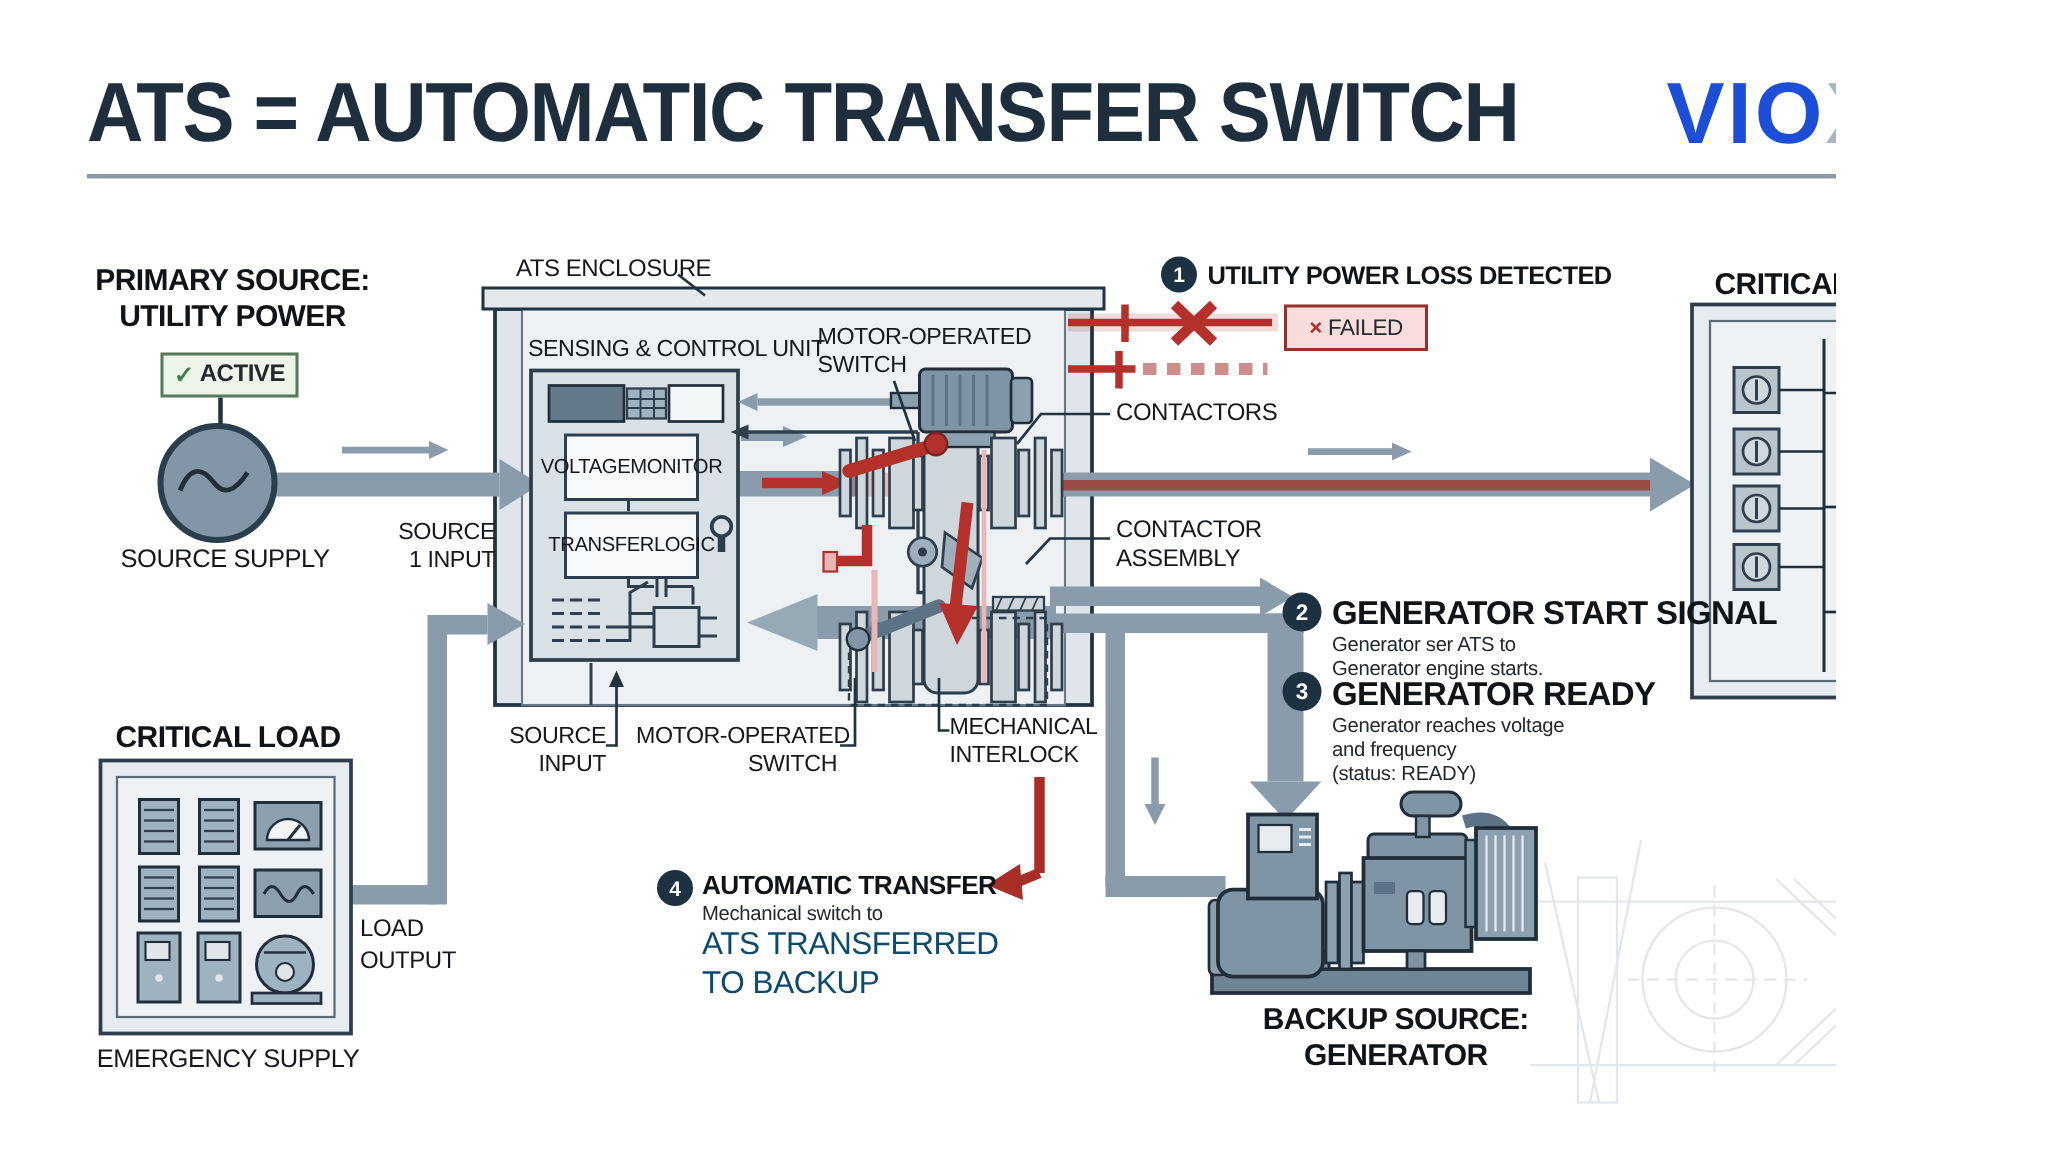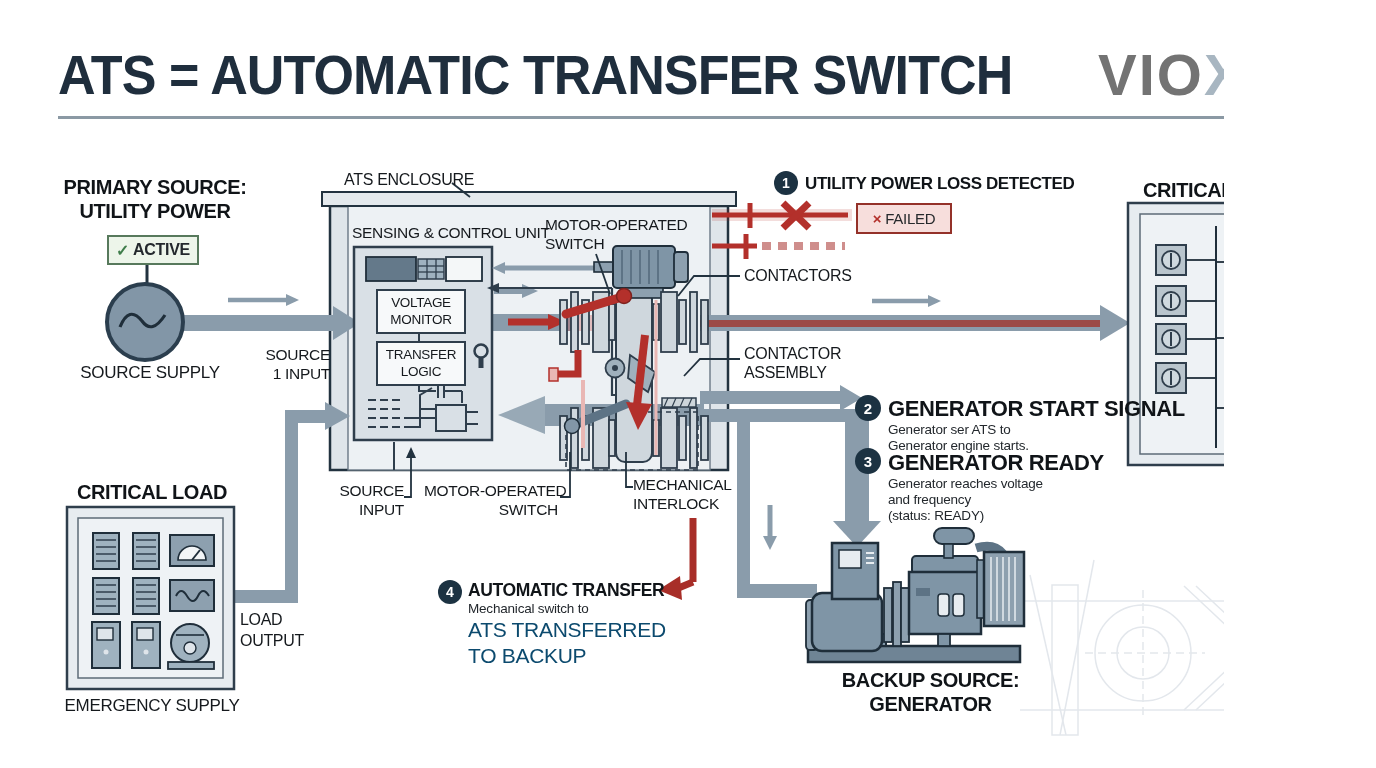--- a/index.html
+++ b/index.html
@@ -3,38 +3,38 @@
 <meta charset="utf-8">
 <style>
   html,body{margin:0;padding:0;background:#fff;}
   #canvas{position:relative;width:1224px;height:768px;background:#ffffff;overflow:hidden;
           font-family:"Liberation Sans", sans-serif;color:#15191d;}
   #canvas svg{position:absolute;left:0;top:0;}
   .abs{position:absolute;}
   .ttl{font-weight:bold;font-size:56px;color:#1f2e3d;letter-spacing:-1px;white-space:nowrap;
        transform:scaleX(.93);transform-origin:left top;}
   .brand{font-weight:bold;font-size:58px;letter-spacing:2px;white-space:nowrap;}
-  .brand .vio{color:#737373;} .brand .bx{color:#a8b6c1;}
+  .brand .vio{color:#1d4ed8;margin-left:13px;} .brand .bx{color:#a8b6c1;}
   .brand sup{font-size:14px;color:#263949;vertical-align:42px;letter-spacing:0;}
   .h-rule{position:absolute;height:3px;background:#8b99a4;}
   .lbl{position:absolute;font-size:15.5px;letter-spacing:-0.3px;line-height:1.2;color:#15191d;white-space:nowrap;}
   .ctr{text-align:center;} .rgt{text-align:right;}
   .sec-title{position:absolute;font-weight:bold;font-size:20px;line-height:1.22;letter-spacing:-0.4px;text-align:center;color:#101418;}
   .num-badge{position:absolute;background:#1c3242;color:#fff;border-radius:50%;
              display:flex;align-items:center;justify-content:center;font-weight:bold;z-index:5;}
   .callout-title{font-weight:bold;font-size:22px;letter-spacing:-0.4px;color:#101418;white-space:nowrap;}
   .callout-body{font-size:13.5px;line-height:1.18;letter-spacing:-0.2px;color:#23282d;white-space:nowrap;}
   .callout-body-big{font-size:21px;line-height:1.25;letter-spacing:-0.3px;color:#0c4a6e;white-space:nowrap;}
   .status-badge{position:absolute;display:flex;align-items:center;justify-content:center;gap:4px;
                 font-size:16px;font-weight:bold;letter-spacing:-0.3px;z-index:4;}
   .active-badge{background:#edf5ea;border:2px solid #57795c;color:#23282d;}
   .active-badge .chk{color:#3f7d4b;}
   .failed-badge{background:#f7dedc;border:2px solid #943129;color:#26292c;font-weight:normal;}
   .failed-badge .xm{color:#b3302b;font-weight:bold;}
-  .mini-box{position:absolute;background:#f7f9fa;border:2px solid #2f3e4c;display:flex;flex-direction:column;
+  .mini-box{position:absolute;background:#f7f9fa;border:2px solid #2f3e4c;display:flex;flex-direction:row;
             align-items:center;justify-content:center;font-size:13.5px;line-height:1.25;letter-spacing:-0.3px;
             color:#15191d;z-index:3;text-align:right;}
 </style>
 </head>
 <body>
 
 <div id="canvas">
 
 <svg width="1376" height="768" viewBox="0 0 1376 768">
 

